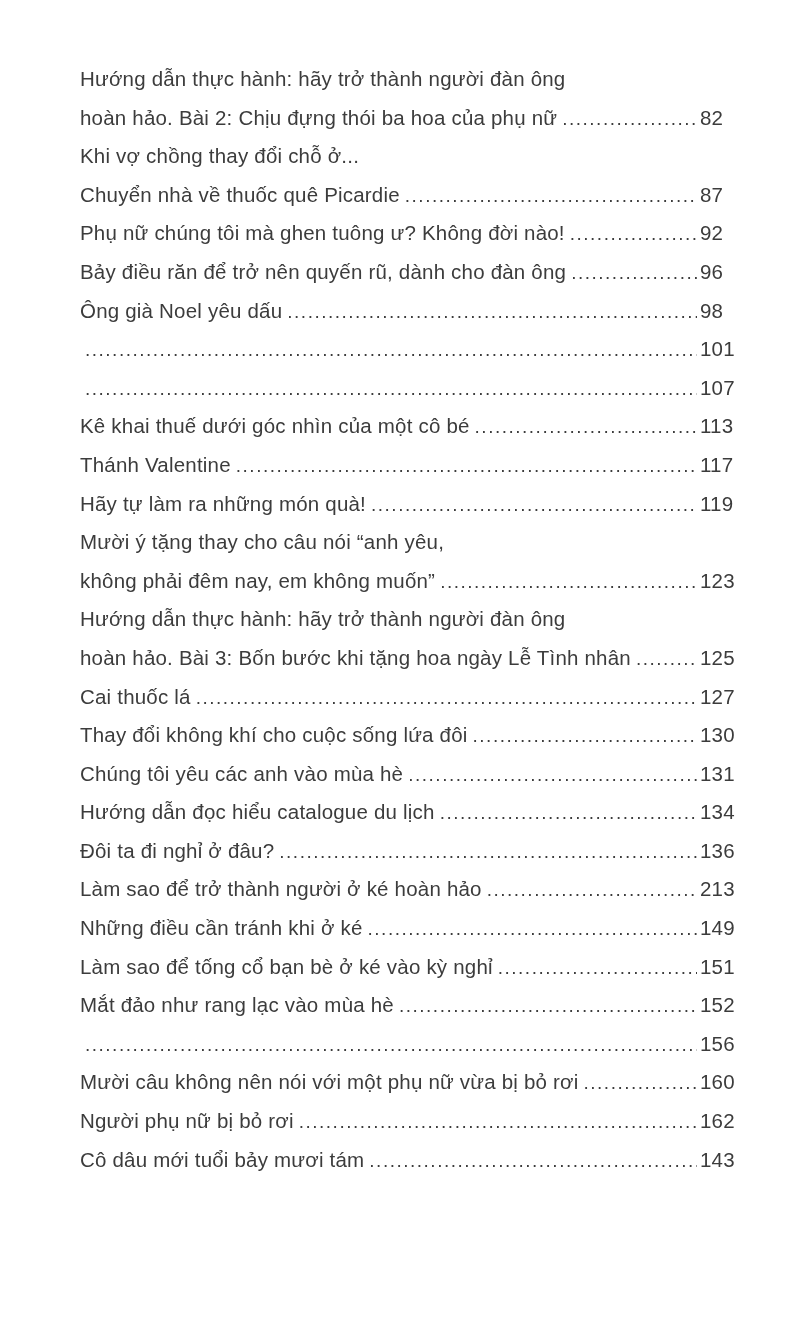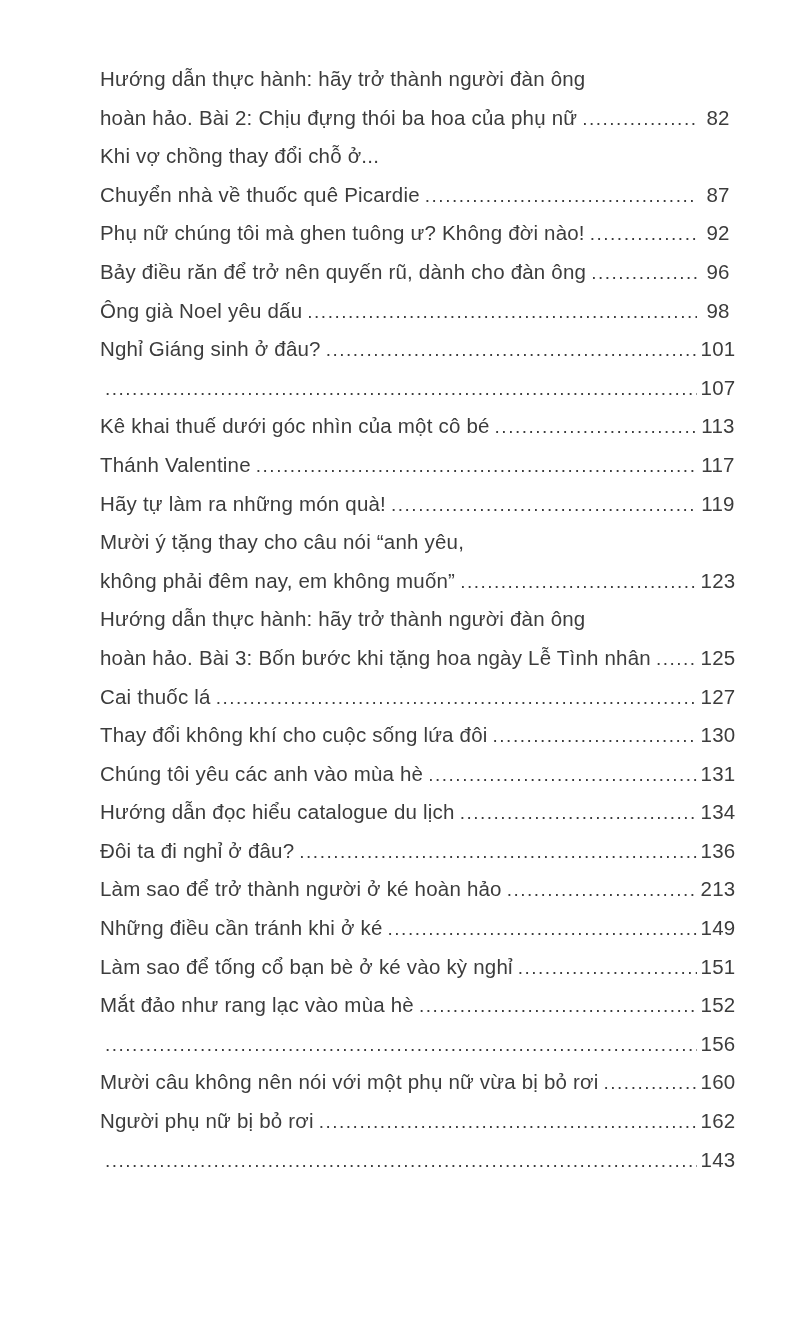--- a/index.html
+++ b/index.html
@@ -9,21 +9,21 @@
     background: #ffffff;
     overflow: hidden;
   }
   body {
     font-family: "Liberation Sans", sans-serif;
     color: #3c3c3c;
   }
   .page {
     width: 800px;
     height: 1321px;
-    padding: 60px 64px 0 100px;
+    padding: 60px 64px 0 80px;
   }
   .toc-list {
     display: block;
   }
   .toc-row {
     display: flex;
     align-items: baseline;
     height: 38.6px;
     font-size: 20.5px;
     line-height: 38.6px;
@@ -38,21 +38,21 @@
     overflow: hidden;
     white-space: nowrap;
     margin: 0 3px 0 5px;
     font-size: 19px;
     letter-spacing: 1.5px;
     color: #3c3c3c;
   }
   .toc-page {
     flex: 0 0 auto;
     min-width: 36px;
-    text-align: center;
+    text-align: left;
     white-space: nowrap;
   }
 </style>
 </head>
 <body>
 
 <div class="page">
   <div class="toc-list" id="toc-list">
       <div class="toc-row">
         <span class="toc-title">Hướng dẫn thực hành: hãy trở thành người đàn ông</span>
@@ -79,21 +79,20 @@
         <span class="toc-title">Bảy điều răn để trở nên quyến rũ, dành cho đàn ông</span>
         <span class="toc-leader">........................................................................................................................................................................................................</span>
         <span class="toc-page">96</span>
       </div>
       <div class="toc-row">
         <span class="toc-title">Ông già Noel yêu dấu</span>
         <span class="toc-leader">........................................................................................................................................................................................................</span>
         <span class="toc-page">98</span>
       </div>
       <div class="toc-row">
-        <span class="toc-title">Nghỉ Giáng sinh ở đâu?</span>
         <span class="toc-leader">........................................................................................................................................................................................................</span>
         <span class="toc-page">101</span>
       </div>
       <div class="toc-row">
         <span class="toc-leader">........................................................................................................................................................................................................</span>
         <span class="toc-page">107</span>
       </div>
       <div class="toc-row">
         <span class="toc-title">Kê khai thuế dưới góc nhìn của một cô bé</span>
         <span class="toc-leader">........................................................................................................................................................................................................</span>
@@ -178,17 +177,18 @@
         <span class="toc-title">Mười câu không nên nói với một phụ nữ vừa bị bỏ rơi</span>
         <span class="toc-leader">........................................................................................................................................................................................................</span>
         <span class="toc-page">160</span>
       </div>
       <div class="toc-row">
         <span class="toc-title">Người phụ nữ bị bỏ rơi</span>
         <span class="toc-leader">........................................................................................................................................................................................................</span>
         <span class="toc-page">162</span>
       </div>
       <div class="toc-row">
+        <span class="toc-title">Cô dâu mới tuổi bảy mươi tám</span>
         <span class="toc-leader">........................................................................................................................................................................................................</span>
         <span class="toc-page">143</span>
       </div>
     </div>
 </div>
 
 </body></html>

